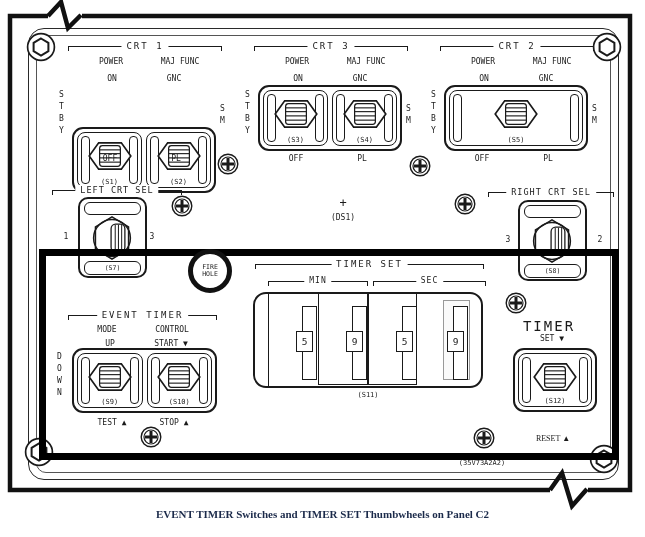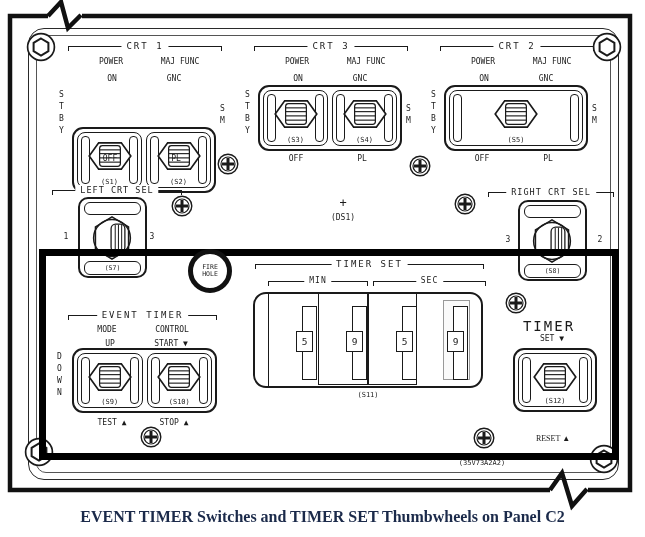--- a/index.html
+++ b/index.html
@@ -24,21 +24,21 @@
   .hpill{position:absolute;border:1.2px solid #1a1a1a;border-radius:6px;background:#fff;}
   .panel-outer{position:absolute;left:28px;top:28px;width:589px;height:450px;border:1.6px solid #2a2a2a;border-radius:16px;}
   .panel-inner{position:absolute;left:36px;top:35px;width:573px;height:436px;border:1px solid #555;border-radius:10px;}
   .hlbox{position:absolute;left:39px;top:249px;width:566px;height:197px;border:7px solid #000;z-index:50;pointer-events:none;}
   .firehole{position:absolute;left:188px;top:249px;width:34px;height:34px;border:5px solid #111;border-radius:50%;
             background:#fff;z-index:60;display:flex;flex-direction:column;align-items:center;justify-content:center;
             font-size:6.5px;line-height:7px;letter-spacing:0;}
   .twslot{position:absolute;border:1.3px solid #1a1a1a;background:#fff;}
   .twwin{position:absolute;border:1.3px solid #1a1a1a;background:#fff;font-size:9.5px;display:flex;align-items:center;justify-content:center;}
   .caption{position:absolute;left:0;top:508px;width:645px;text-align:center;
-           font-family:"Liberation Serif",serif;font-weight:bold;font-size:16px;color:#1b2a4a;}
+           font-family:"Liberation Serif",serif;font-weight:bold;font-size:11px;color:#1b2a4a;}
   svg{display:block;}
 </style>
 </head>
 <body>
 
 <svg width="0" height="0" style="position:absolute">
   <defs>
     <symbol id="sym-toggle" viewBox="0 0 46 36">
       <polygon points="1,18 11,4 35,4 45,18 35,32 11,32" fill="#fff" stroke="#1a1a1a" stroke-width="1.8"></polygon>
       <rect x="12" y="7" width="22" height="22" rx="3" fill="none" stroke="#1a1a1a" stroke-width="1.3"></rect>

